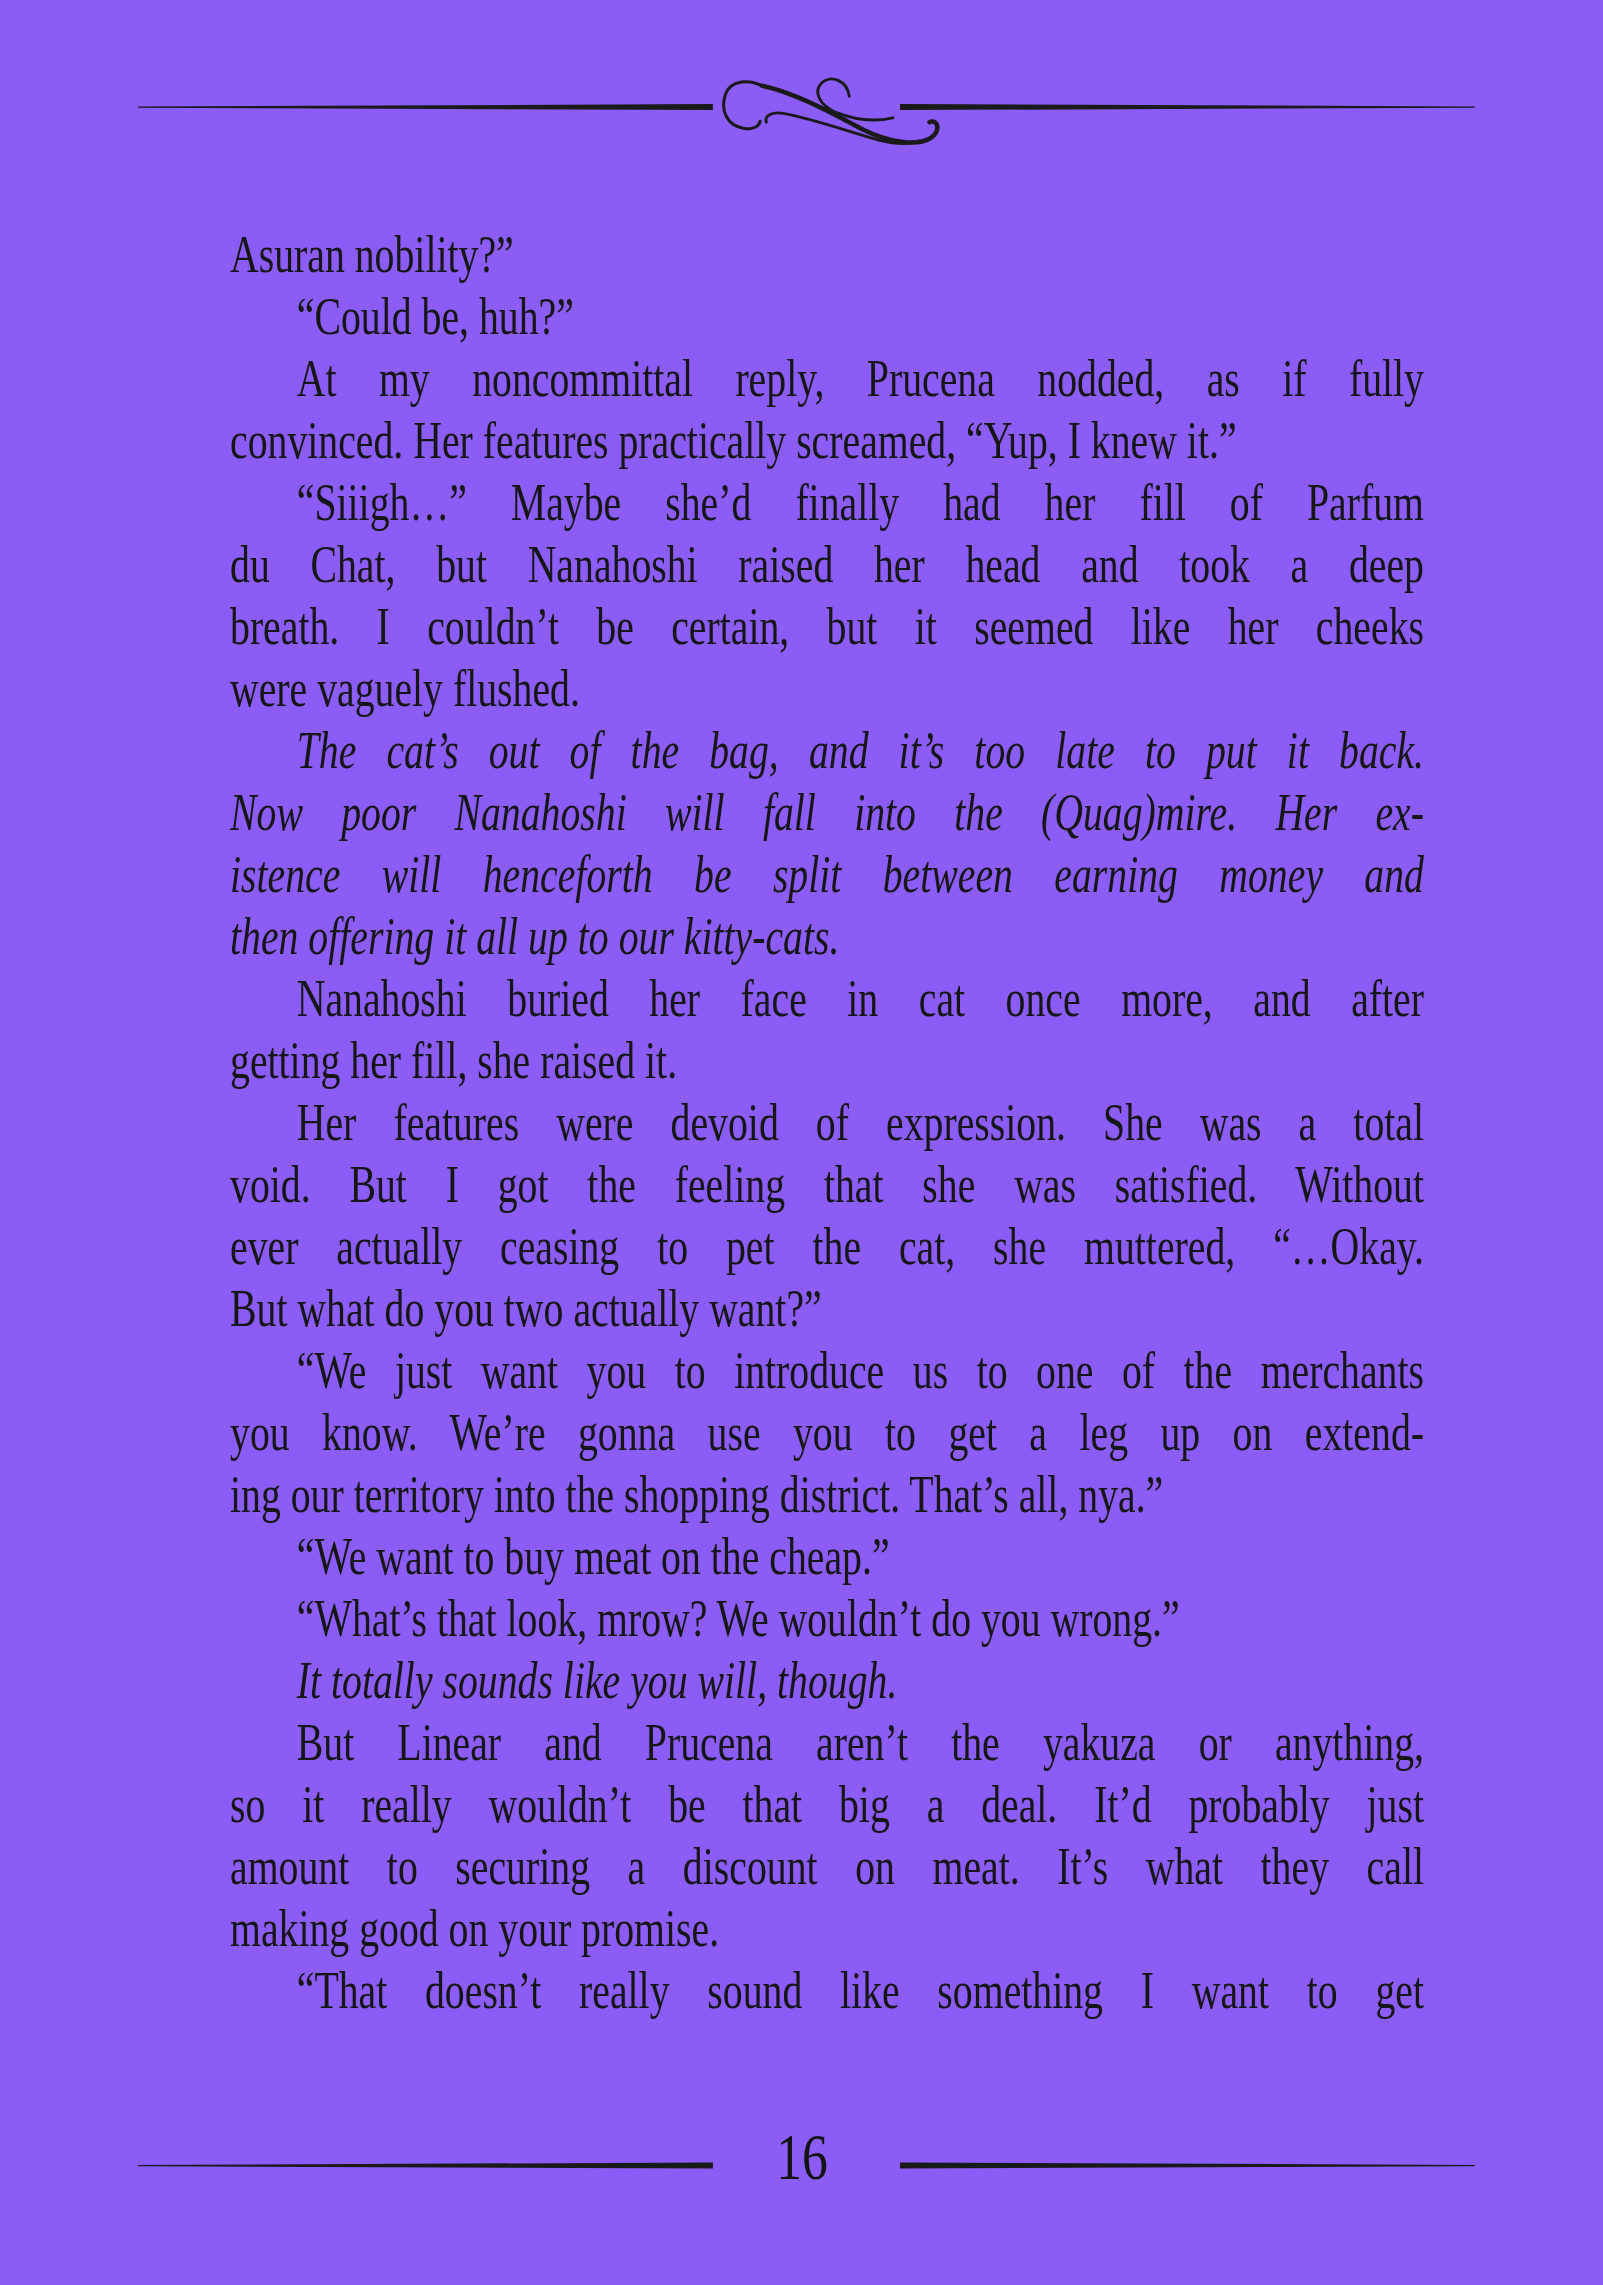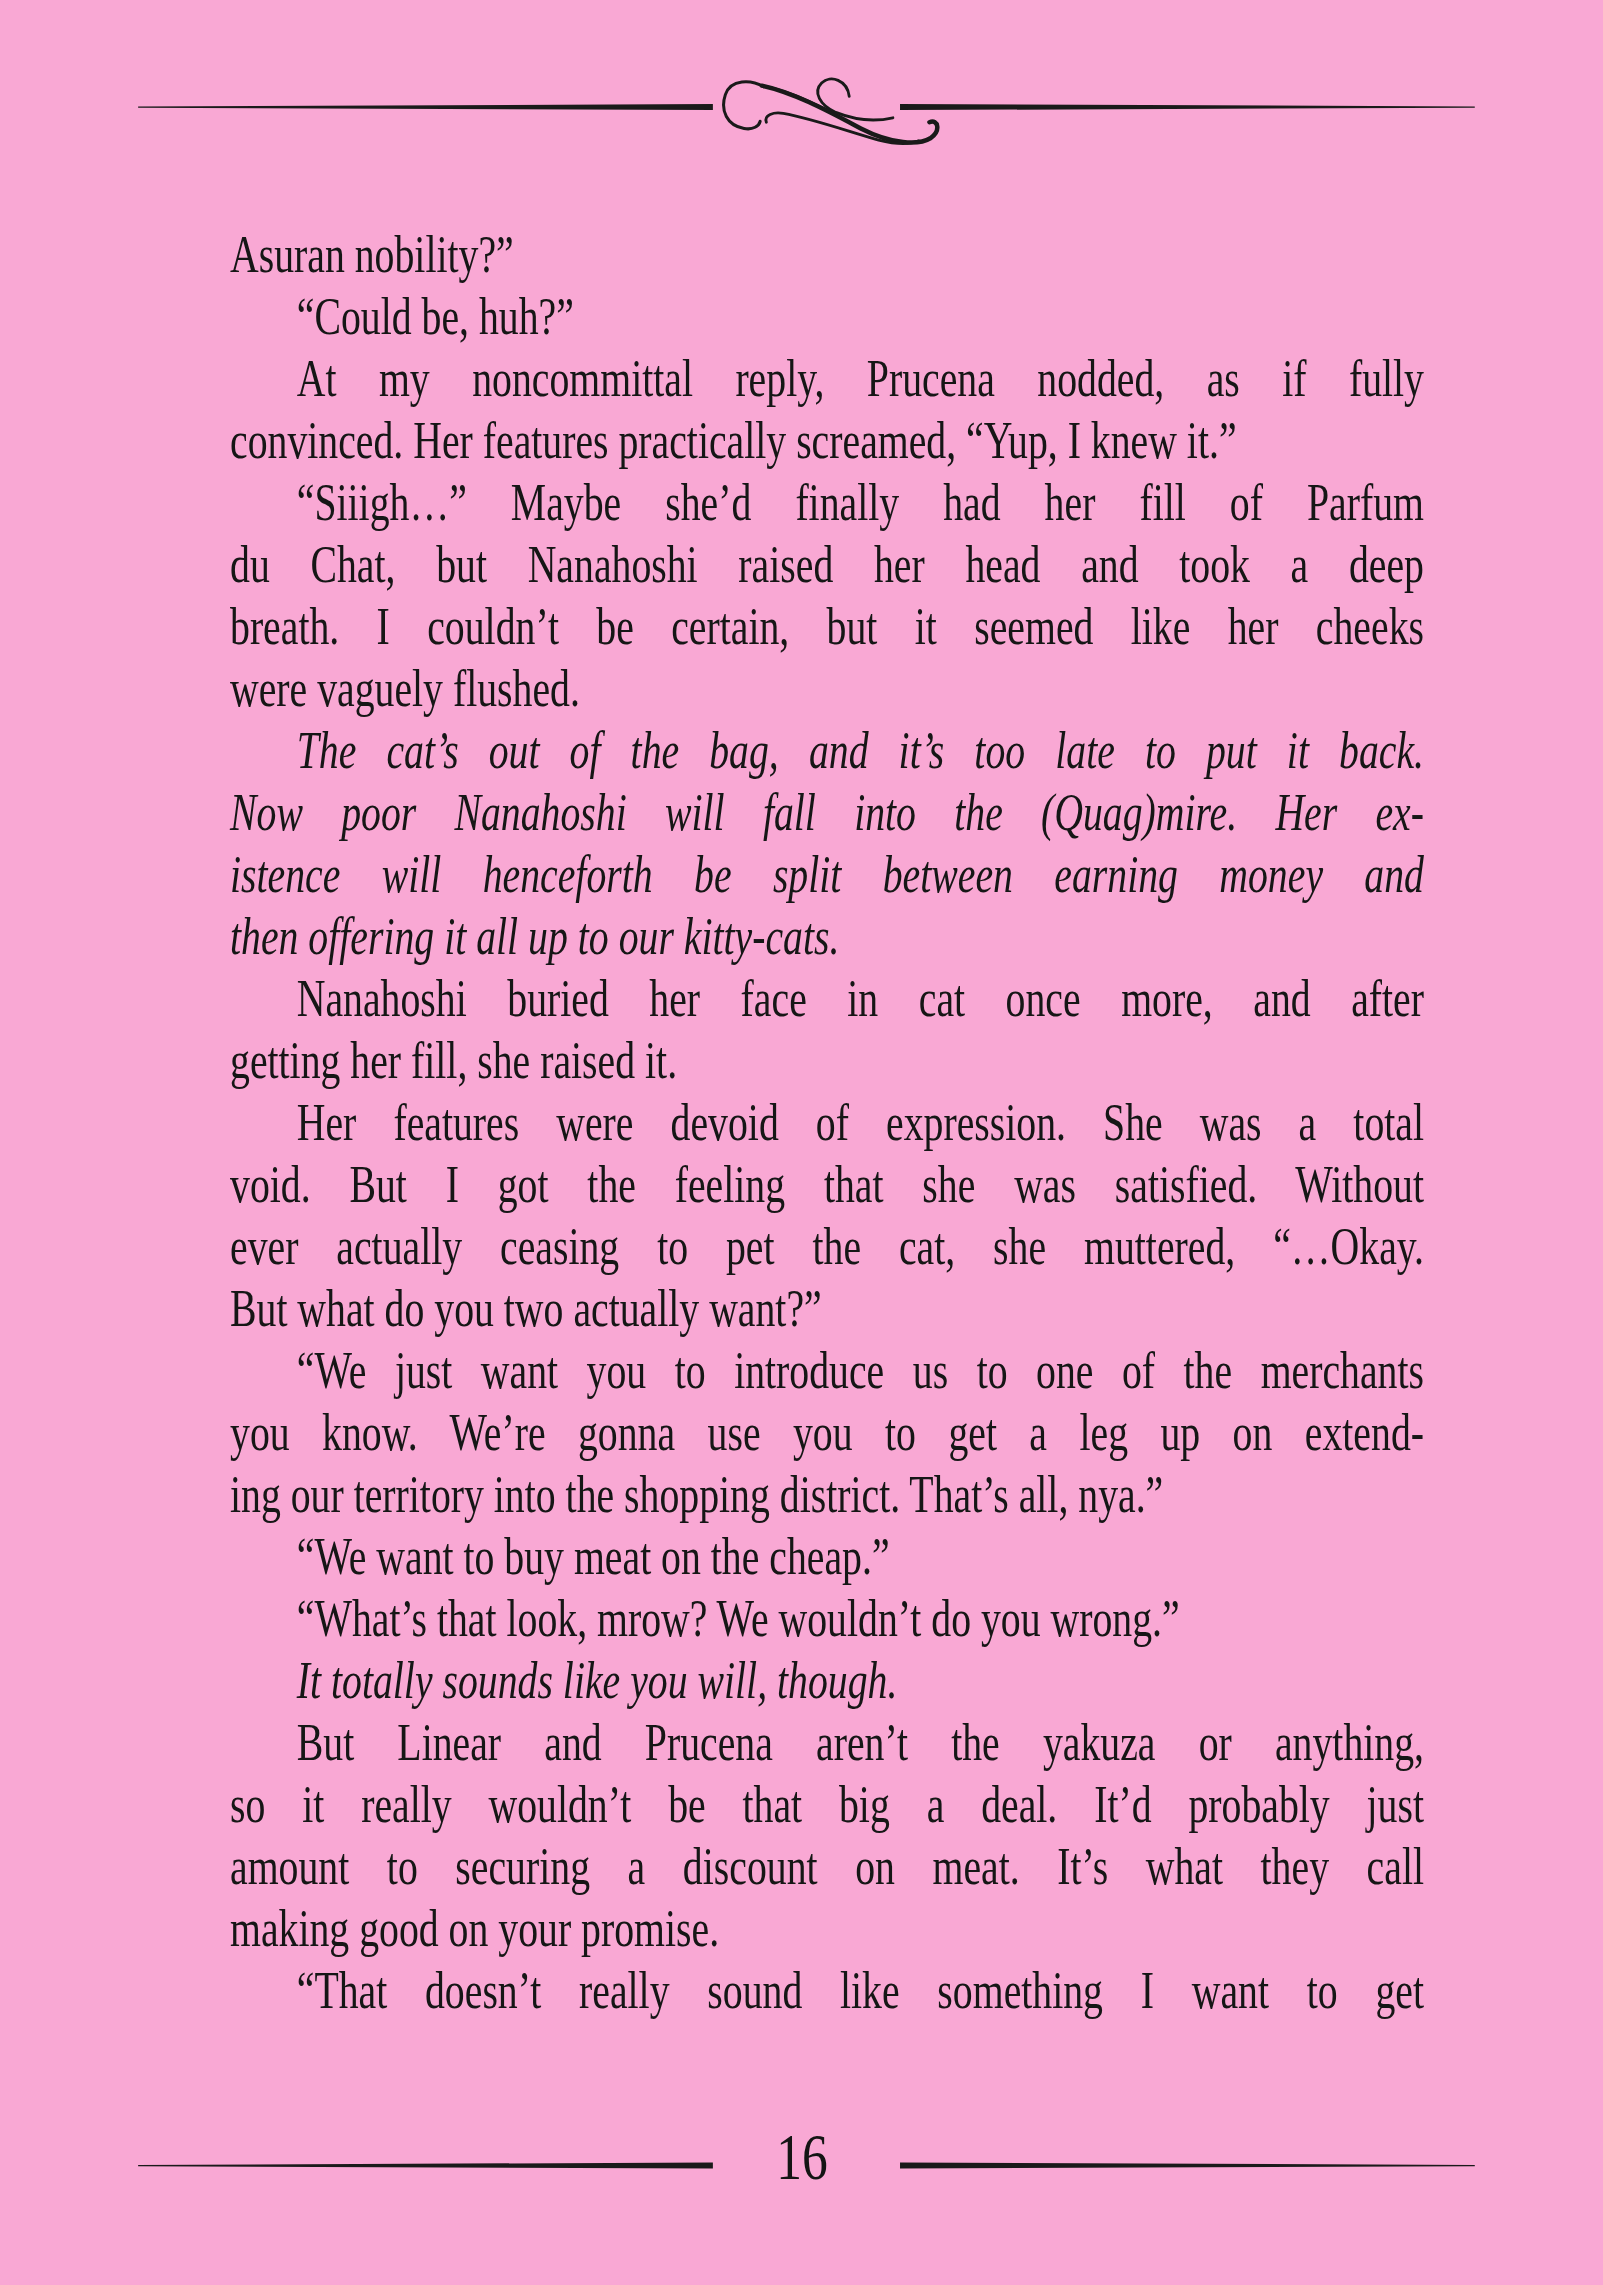--- a/index.html
+++ b/index.html
@@ -1,20 +1,20 @@
 <!DOCTYPE html>
 <html style="font-size:14.3px"><head>
 <meta charset="utf-8">
 <style>
   html,body { margin:0; padding:0; background:#ffffff; }
   .page {
     position: relative;
     width: 1604px;
     height: 2286px;
-    background: #f9a8d4;
+    background: #8b5cf6;
     overflow: hidden;
     font-family: "Liberation Serif", serif;
     color: #161616;
   }
   .ornaments {
     position: absolute;
     left: 0; top: 0;
     width: 1604px; height: 2286px;
     pointer-events: none;
   }

